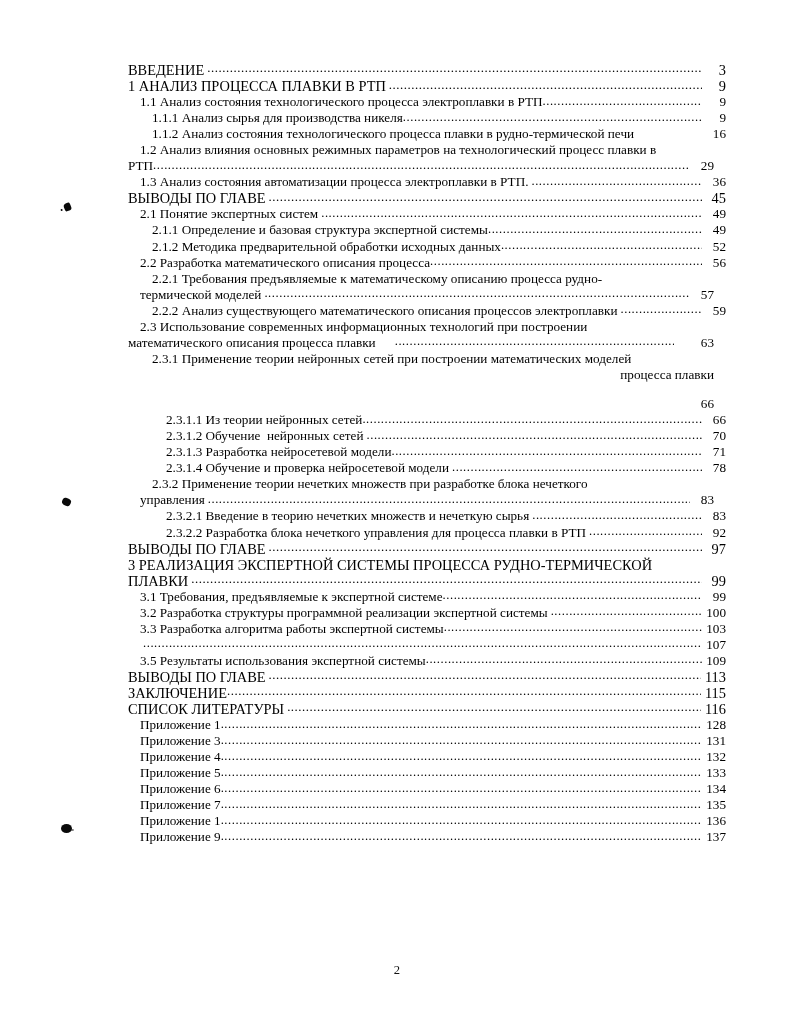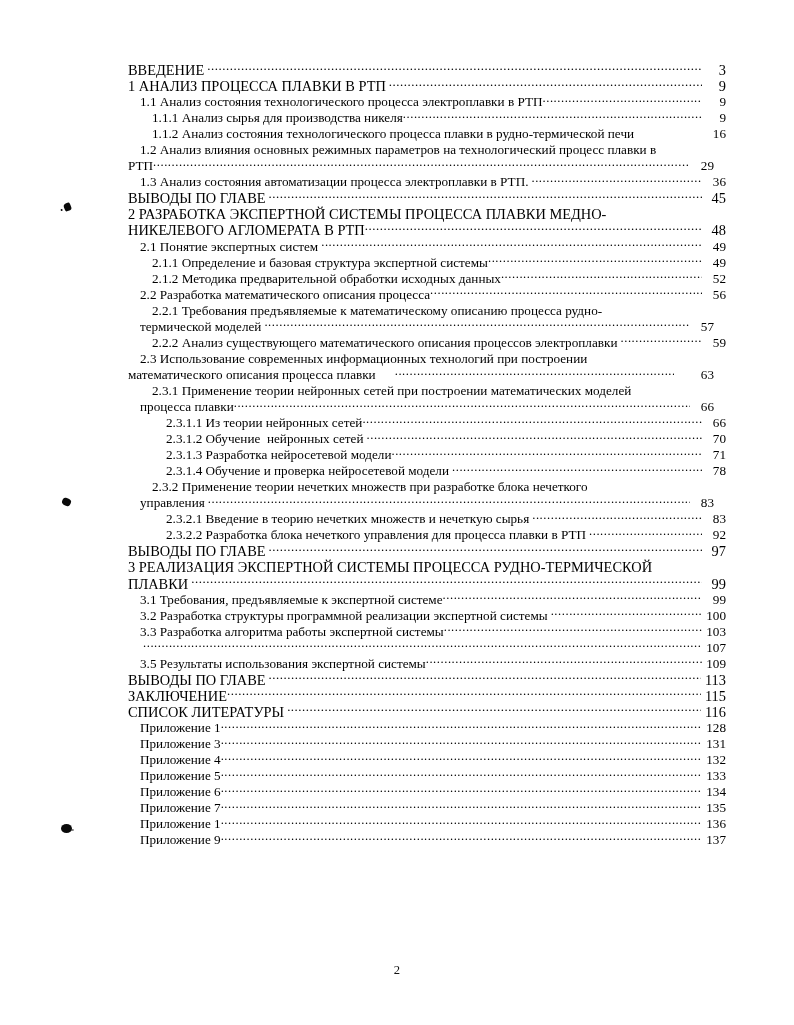--- a/index.html
+++ b/index.html
@@ -99,21 +99,21 @@
 
   
   .lvl-0 { padding-left: 0px; }
   .lvl-1 { padding-left: 12px; }
   .lvl-2 { padding-left: 24px; }
   .lvl-3 { padding-left: 38px; }
 
   
   .line {
     display: flex;
-    align-items: flex-start;
+    align-items: flex-end;
     width: 100%;
   }
   .line .label {
     flex: 0 0 auto;
     white-space: pre;
   }
   .line .leader {
     flex: 1 1 auto;
     min-width: 0;
     overflow: hidden;
@@ -230,31 +230,20 @@
           <span class="pageno">36</span>
         </div>
       </div>
       <div class="toc-entry lvl-0 caps">
         <div class="line">
           <span class="label">ВЫВОДЫ ПО ГЛАВЕ</span>
           <span class="leader"></span>
           <span class="pageno">45</span>
         </div>
       </div>
-      <div class="toc-entry lvl-0 caps">
-        <div class="line nonum">
-          <span class="label">2 РАЗРАБОТКА ЭКСПЕРТНОЙ СИСТЕМЫ ПРОЦЕССА ПЛАВКИ МЕДНО-</span>
-          <span class="spacer"></span>
-        </div>
-        <div class="line tight">
-          <span class="label">НИКЕЛЕВОГО АГЛОМЕРАТА В РТП</span>
-          <span class="leader"></span>
-          <span class="pageno">48</span>
-        </div>
-      </div>
       <div class="toc-entry lvl-1">
         <div class="line">
           <span class="label">2.1 Понятие экспертных систем</span>
           <span class="leader"></span>
           <span class="pageno">49</span>
         </div>
       </div>
       <div class="toc-entry lvl-2">
         <div class="line tight">
           <span class="label">2.1.1 Определение и базовая структура экспертной системы</span>
@@ -303,21 +292,21 @@
           <span class="label">математического описания процесса плавки</span>
           <span class="leader"></span>
           <span class="pageno">63</span>
         </div>
       </div>
       <div class="toc-entry lvl-2">
         <div class="line nonum">
           <span class="label">2.3.1 Применение теории нейронных сетей при построении математических моделей</span>
           <span class="spacer"></span>
         </div>
-        <div class="line tight" style="margin-left: -12px;">
+        <div class="line tight" style="margin-left: -12px; flex-direction: column;">
           <span class="label">процесса плавки</span>
           <span class="leader"></span>
           <span class="pageno">66</span>
         </div>
       </div>
       <div class="toc-entry lvl-3">
         <div class="line tight">
           <span class="label">2.3.1.1 Из теории нейронных сетей</span>
           <span class="leader"></span>
           <span class="pageno">66</span>

